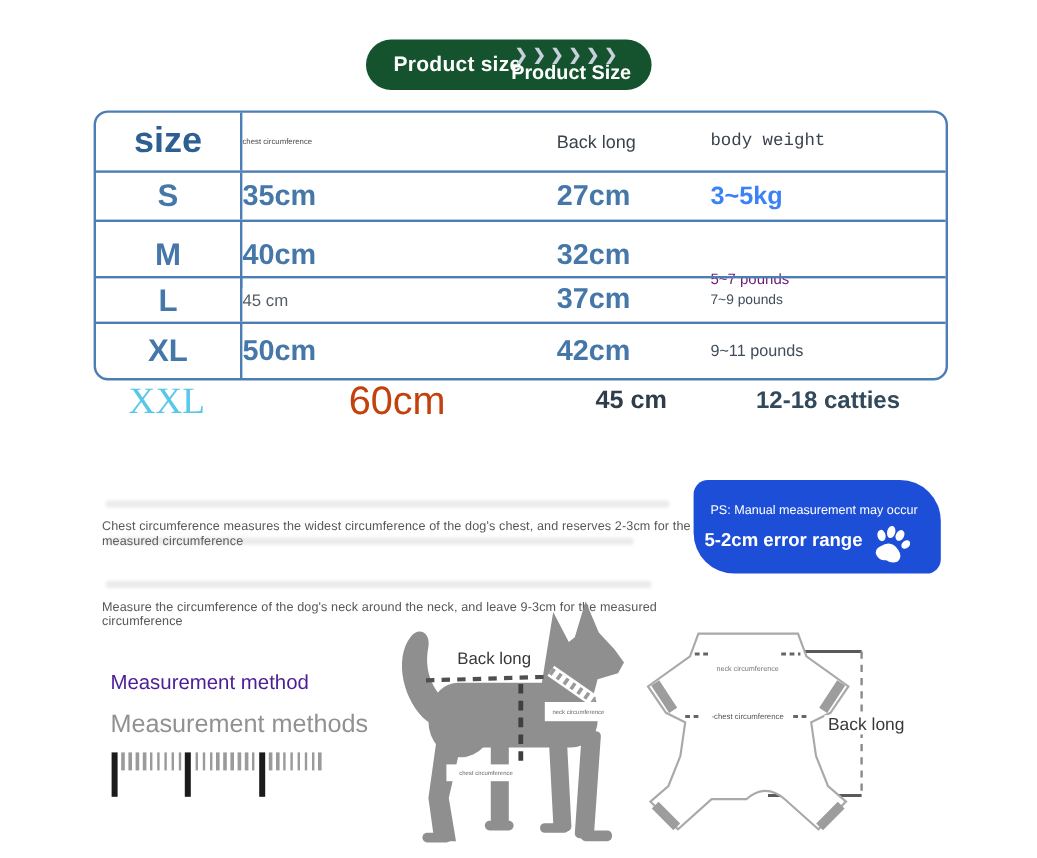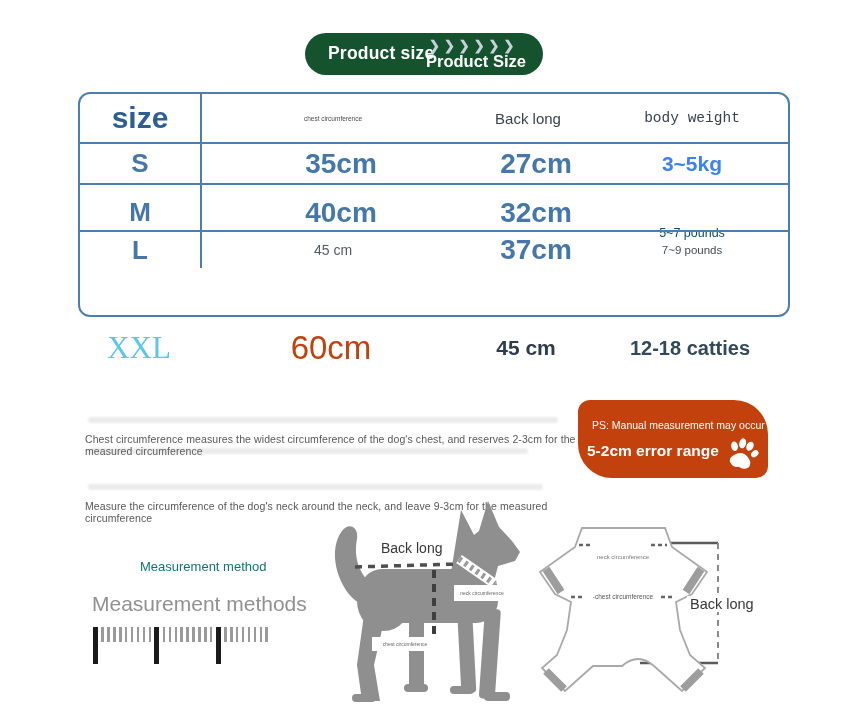--- a/index.html
+++ b/index.html
@@ -11,57 +11,57 @@
   #badge{left:305px;top:33px;width:238px;height:42px;background:#14532d;border-radius:21px;}
   #badge .left-title{position:absolute;left:23px;top:10px;color:#ffffff;font-size:17.5px;font-weight:bold;letter-spacing:.2px;}
   #badge .chevrons{position:absolute;left:124px;top:5px;color:#c7d0dc;font-size:13px;font-weight:bold;letter-spacing:4px;}
   #badge .right-title{position:absolute;left:121px;top:19px;color:#ffffff;font-size:16.5px;font-weight:bold;}
 
   
   #size-table{left:78px;top:92px;width:712px;height:225px;border:2px solid #4d7eb3;border-radius:12px;
               box-sizing:border-box;display:flex;flex-direction:column;}
   .t-row{display:grid;grid-template-columns:122px 262px 128px 200px;align-items:center;box-sizing:border-box;}
   .t-row + .t-row{border-top:2px solid #4d7eb3;}
-  .t-row > div{text-align:center;}
+  .t-row > div{text-align:left;}
   .t-row > div:first-child{border-right:2px solid #4d7eb3;height:100%;display:flex;align-items:center;justify-content:center;box-sizing:border-box;}
   .r-hd{height:48px;} .r-s{height:41px;} .r-m{height:47px;} .r-l{height:38px;} .r-xl{height:47px;flex:1;}
   .hdr-size{font-size:30px;font-weight:600;color:#2d5f93;}
   .hdr-small{font-size:6.5px;color:#4a4a4a;}
   .hdr-mid{font-size:15px;color:#39434e;}
   .hdr-mid2{font-size:14.5px;color:#39434e;font-family:Liberation Mono, monospace;}
   .sz-letter{font-size:26px;font-weight:600;color:#4577a8;}
-  .val-lg{font-size:28px;font-weight:bold;color:#4577a8;padding-left:16px;}
+  .val-lg{font-size:24px;font-weight:bold;color:#4577a8;}
   .val-kg{font-size:21px;font-weight:bold;color:#3b82f6;}
-  .val-gray-sm{font-size:12.5px;color:#0c4a6e;margin-top:41px;}
+  .val-gray-sm{font-size:12.5px;color:#701a75;margin-top:41px;}
   .val-gray-xs{font-size:11.5px;color:#404e5c;}
   .val-gray-md{font-size:13.5px;color:#404e5c;}
   .val-45{font-size:14px;color:#525c66;}
 
   
-  #xxl-row{left:78px;top:326px;width:712px;height:44px;display:grid;
+  #xxl-row{left:78px;top:312px;width:712px;height:44px;display:grid;
            grid-template-columns:122px 262px 128px 200px;align-items:center;}
   #xxl-row > div{text-align:center;}
   .xxl-size{font-family:"Liberation Serif", serif;font-size:31px;color:#58c7e8;}
   .xxl-chest{font-family:Liberation Sans, sans-serif;font-size:33px;color:#c2410c;}
   .xxl-back{font-size:21px;font-weight:600;color:#2e3c4b;}
   .xxl-weight{font-size:20px;font-weight:bold;color:#31495a;}
 
   
   .note{left:85px;width:500px;font-size:10.5px;color:#585858;letter-spacing:.1px;margin-top:33px;}
   .ghost{height:6px;background:rgba(130,130,130,.16);filter:blur(1.2px);border-radius:3px;}
 
   
-  #ps-box{left:578px;top:400px;width:190px;height:78px;background:#c2410c;
-          border-radius:12px 34px 12px 34px;}
+  #ps-box{left:578px;top:400px;width:190px;height:78px;background:#1d4ed8;
+          border-radius:12px 34px 12px 34px;padding-left:16px;}
   #ps-box .ps-line1{position:absolute;left:14px;top:19px;color:#ffffff;font-size:10.5px;}
   #ps-box .ps-line2{position:absolute;left:9px;top:42px;color:#ffffff;font-size:15.5px;font-weight:bold;}
   #paw{position:absolute;left:147px;top:36px;width:34px;height:34px;transform:rotate(14deg);}
 
   
-  #meas-title{left:92px;top:559px;font-size:13px;color:#0f766e;margin-left:48px;}
+  #meas-title{left:92px;top:559px;font-size:17px;color:#4c1d95;}
   #meas-sub{left:92px;top:592px;font-size:21px;color:#919191;}
   #ruler{left:93px;top:627px;display:flex;}
   .tickgroup{display:flex;align-items:flex-start;}
   .bigtick{width:5px;height:37px;background:#1b1b1b;margin-right:3.4px;}
   .tick{width:2.5px;height:15px;background:#9a9a9a;margin-right:3.4px;}
 
   
   .diagram-label{background:#ffffff;color:#383838;font-size:14px;padding:0 3px;}
   #dog-backlong{left:378px;top:540px;}
   #pat-backlong{left:687px;top:596px;font-size:14.5px;}
@@ -95,20 +95,26 @@
       <div class="sz-letter">M</div>
       <div class="val-lg">40cm</div>
       <div class="val-lg">32cm</div>
       <div class="val-gray-sm">5~7 pounds</div>
     </div>
     <div class="t-row r-l">
       <div class="sz-letter">L</div>
       <div class="val-45">45 cm</div>
       <div class="val-lg">37cm</div>
       <div class="val-gray-xs">7~9 pounds</div>
+    </div>
+    <div class="t-row r-xl">
+      <div class="sz-letter">XL</div>
+      <div class="val-lg">50cm</div>
+      <div class="val-lg">42cm</div>
+      <div class="val-gray-md">9~11 pounds</div>
     </div>
   </div>
 
   <div class="abs" id="xxl-row">
     <div class="xxl-size">XXL</div>
     <div class="xxl-chest">60cm</div>
     <div class="xxl-back">45 cm</div>
     <div class="xxl-weight">12-18 catties</div>
   </div>
 

